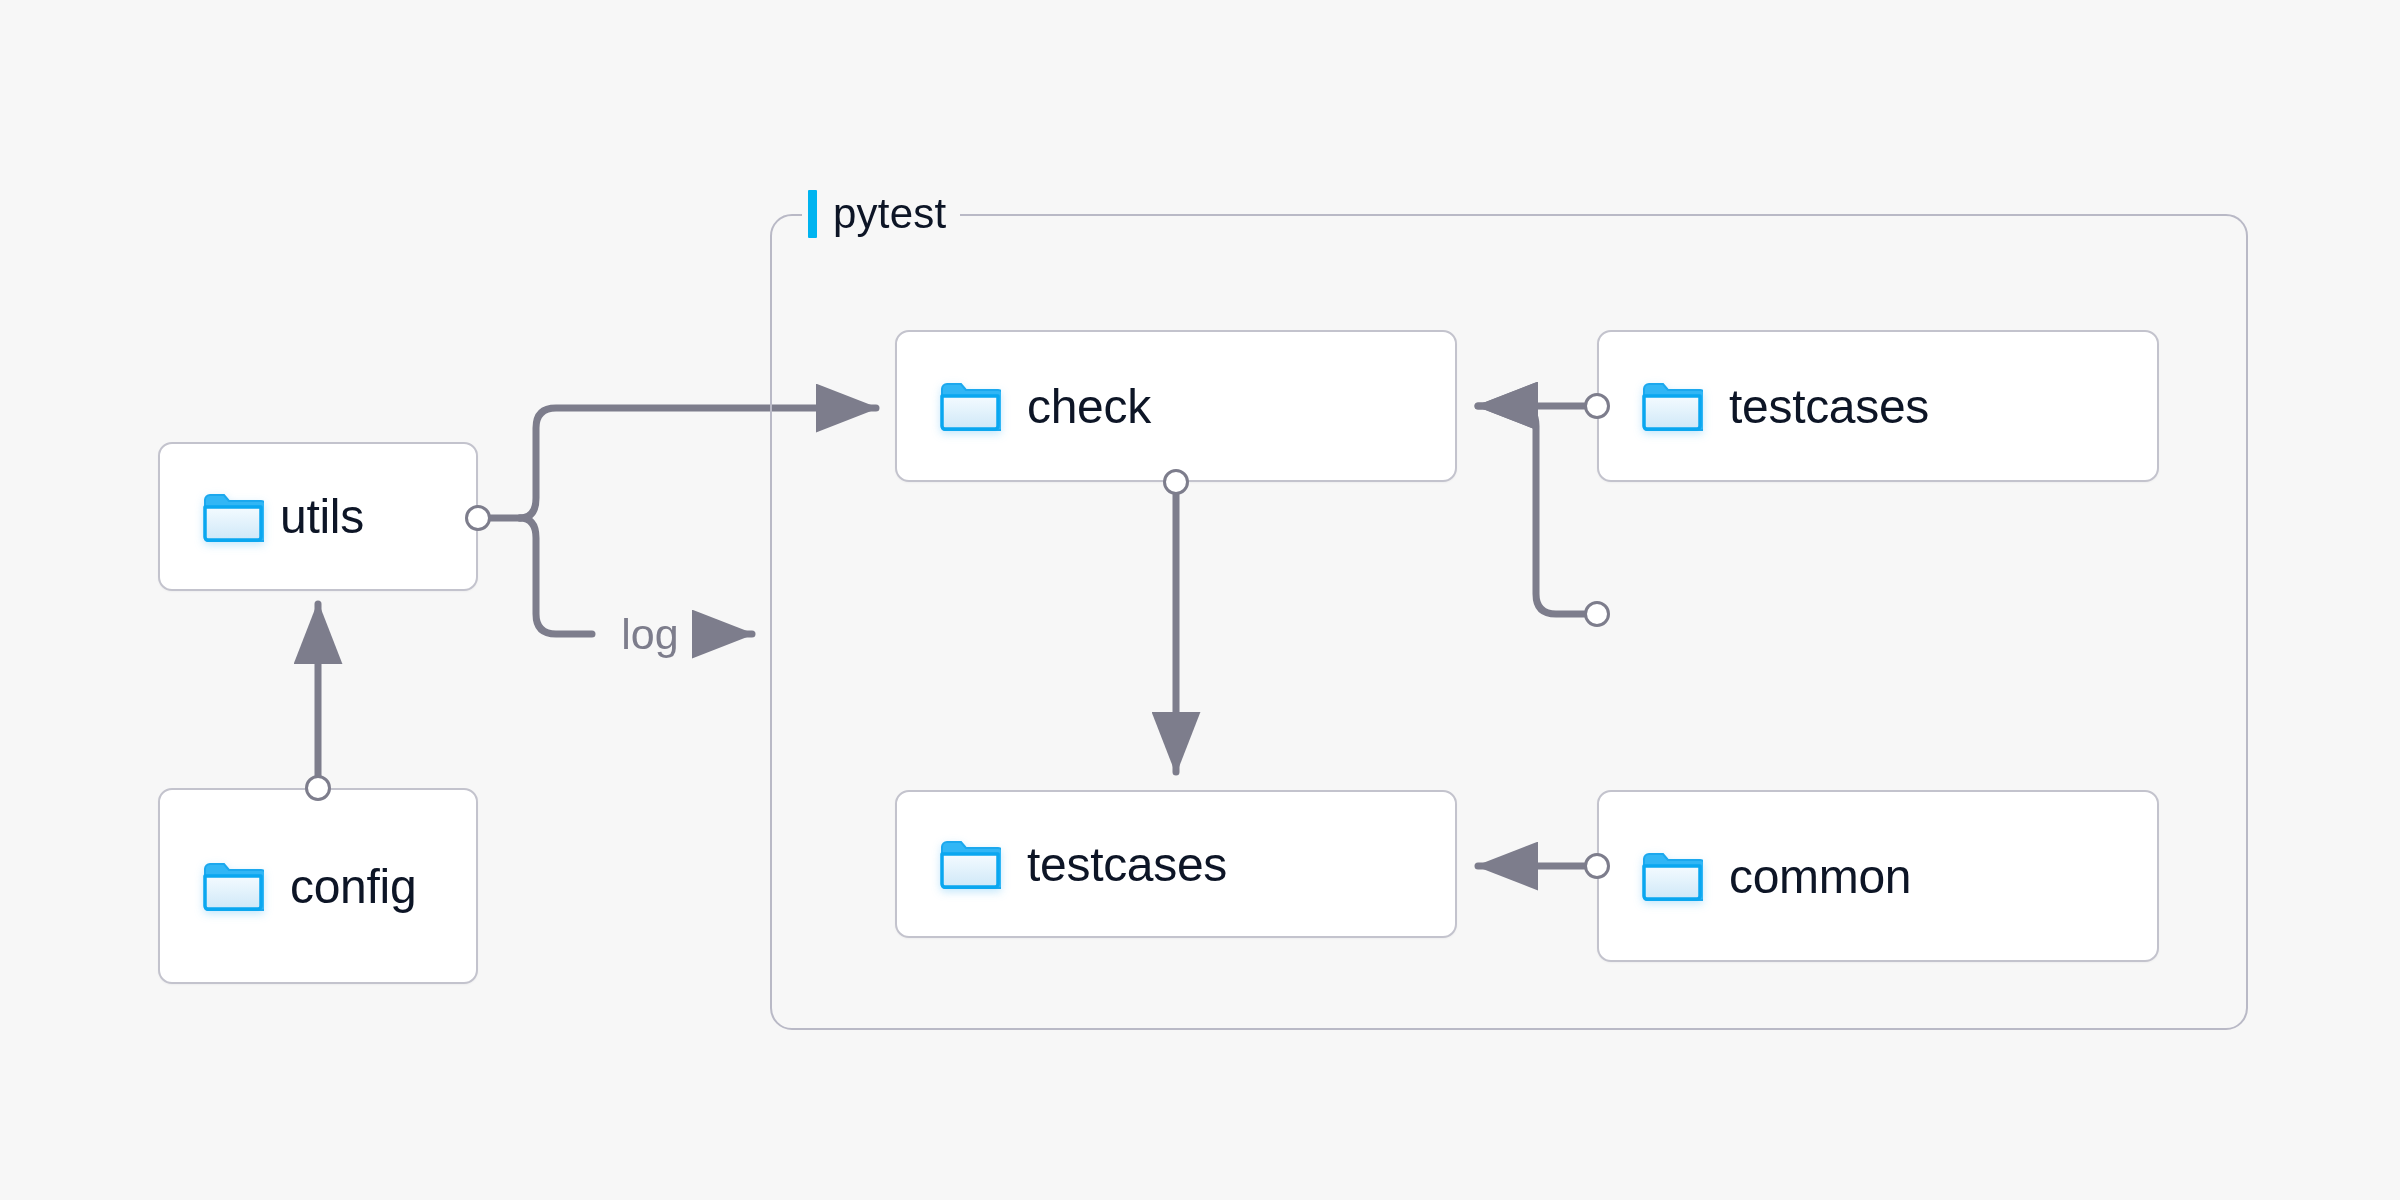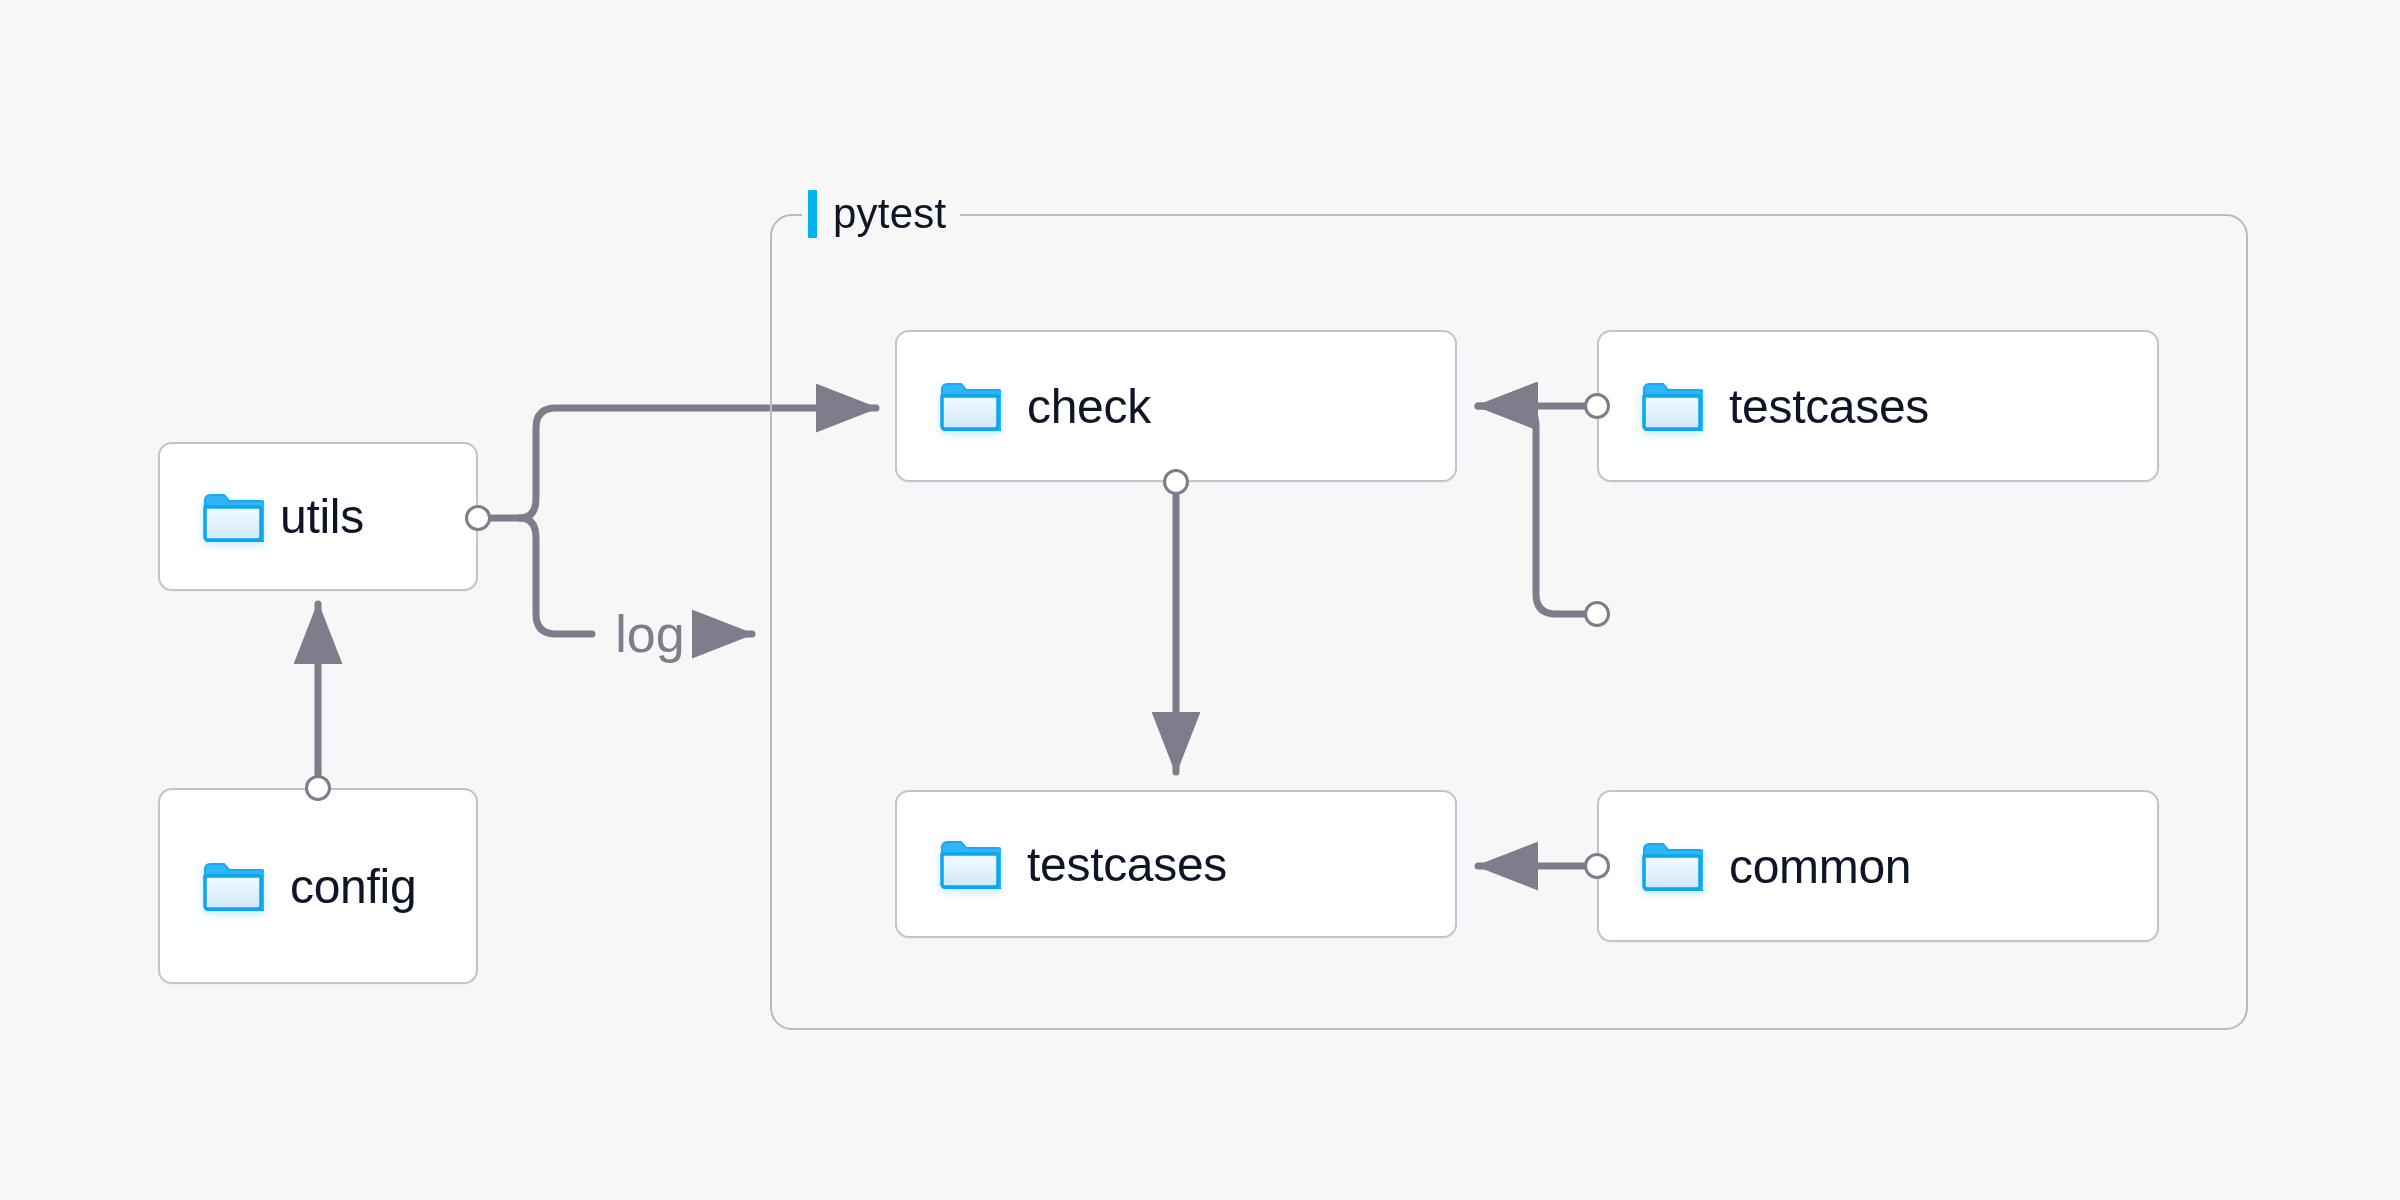--- a/index.html
+++ b/index.html
@@ -94,21 +94,21 @@
     border-radius: 50%;
     background: #ffffff;
     box-sizing: border-box;
     transform: translate(-50%, -50%);
     z-index: 5;
   }
 
   
   .edge-label {
     position: absolute;
-    font-size: 52px;
+    font-size: 43px;
     color: #7d7d8c;
     white-space: nowrap;
     transform: translate(-50%, -50%);
   }
 </style>
 </head>
 <body>
 
 <div id="canvas">
 
@@ -195,21 +195,21 @@
     <span class="folder-icon">
       <svg viewBox="0 0 62 52" width="62" height="52">
         <path d="M3,9 a5,5 0 0 1 5,-5 h14 l5,6 h32 a5,5 0 0 1 5,5 v32 a3,3 0 0 1 -3,3 h-55 a3,3 0 0 1 -3,-3 z" fill="#31b6f5" stroke="#1ba8ee" stroke-width="2"></path>
         <path d="M3,16 h56 v30 a3,3 0 0 1 -3,3 h-50 a3,3 0 0 1 -3,-3 z" fill="url(#folderGrad)" stroke="#0aa7f0" stroke-width="3.5" stroke-linejoin="round"></path>
       </svg>
     </span>
     <span class="node-label">testcases</span>
   </div>
 
 
-  <div class="node" style="left: 1597px; top: 790px; width: 562px; height: 152px;">
+  <div class="node" style="left: 1597px; top: 790px; width: 562px; height: 172px;">
     <span class="folder-icon">
       <svg viewBox="0 0 62 52" width="62" height="52">
         <path d="M3,9 a5,5 0 0 1 5,-5 h14 l5,6 h32 a5,5 0 0 1 5,5 v32 a3,3 0 0 1 -3,3 h-55 a3,3 0 0 1 -3,-3 z" fill="#31b6f5" stroke="#1ba8ee" stroke-width="2"></path>
         <path d="M3,16 h56 v30 a3,3 0 0 1 -3,3 h-50 a3,3 0 0 1 -3,-3 z" fill="url(#folderGrad)" stroke="#0aa7f0" stroke-width="3.5" stroke-linejoin="round"></path>
       </svg>
     </span>
     <span class="node-label">common</span>
   </div>
 
   <div class="port" style="left: 478px; top: 518px;"></div>

